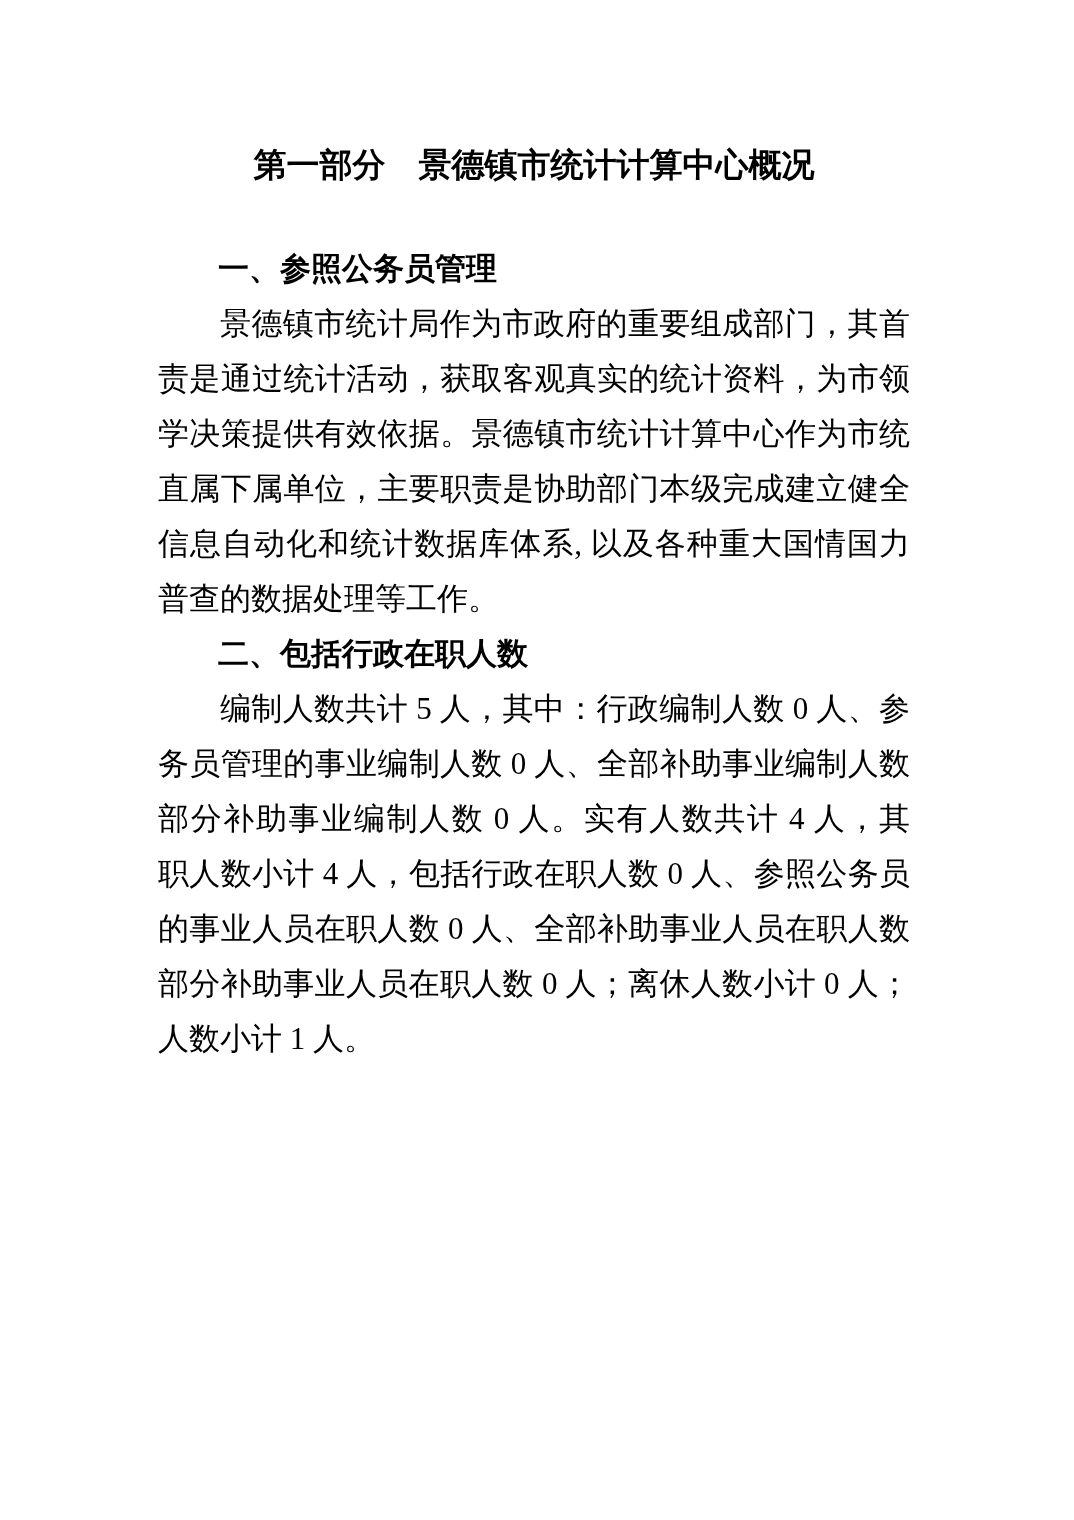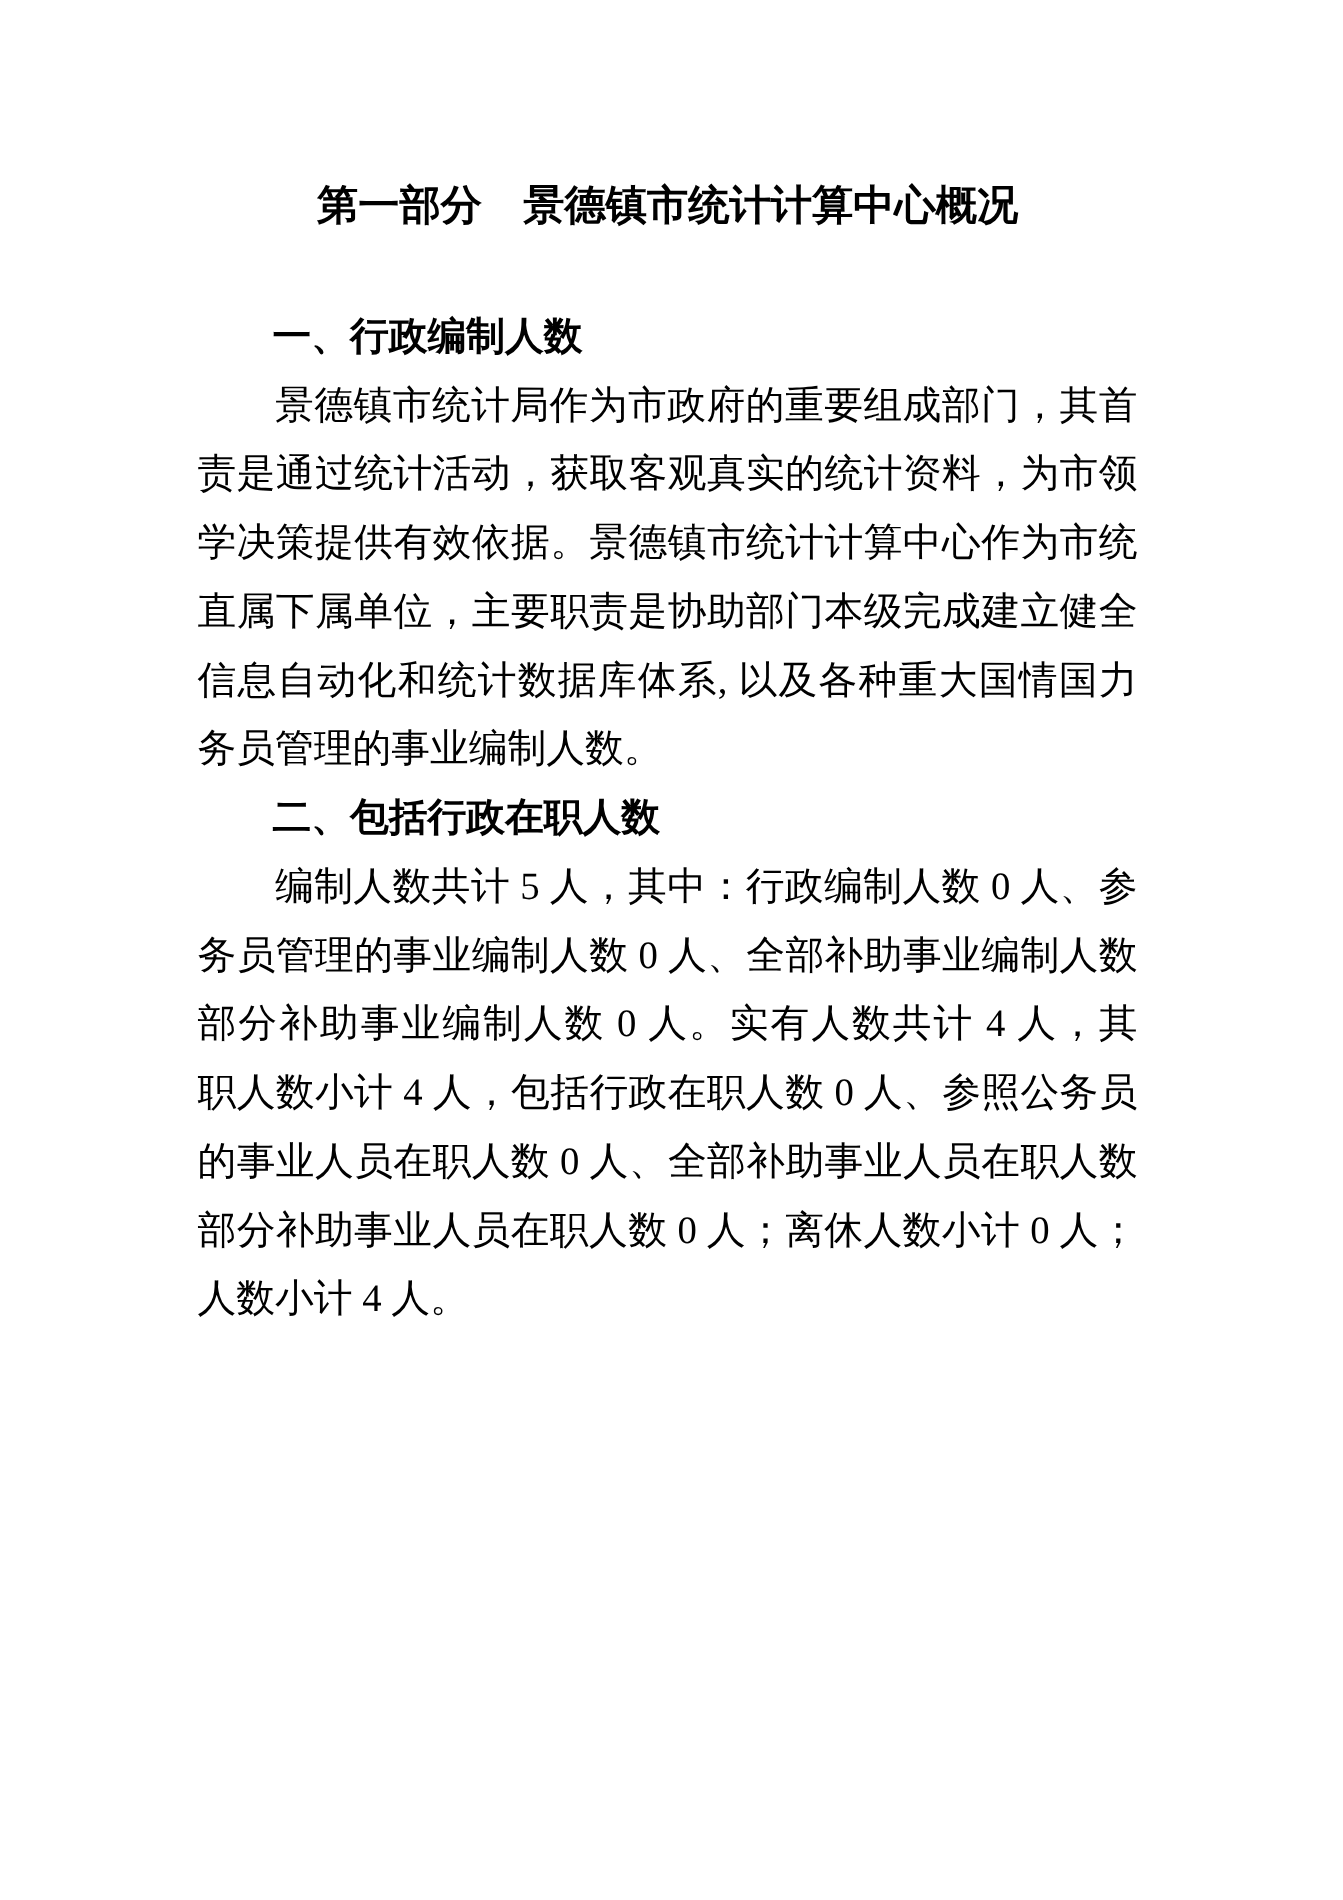--- a/index.html
+++ b/index.html
@@ -68,38 +68,38 @@
   }
 </style>
 </head>
 <body>
 
 <div class="page">
   <div class="content">
 
     <div class="doc-title">第一部分　景德镇市统计计算中心概况</div>
 
-    <div class="section-heading">一、行政编制人数</div>
+    <div class="section-heading">一、参照公务员管理</div>
 
     <div class="para">
       <div class="line first">景德镇市统计局作为市政府的重要组成部门，其首要职</div>
       <div class="line">责是通过统计活动，获取客观真实的统计资料，为市领导科</div>
       <div class="line">学决策提供有效依据。景德镇市统计计算中心作为市统计局</div>
       <div class="line">直属下属单位，主要职责是协助部门本级完成建立健全统计</div>
       <div class="line">信息自动化和统计数据库体系, 以及各种重大国情国力调查、</div>
-      <div class="line last">务员管理的事业编制人数。</div>
+      <div class="line last">普查的数据处理等工作。</div>
     </div>
 
     <div class="section-heading">二、包括行政在职人数</div>
 
 
     <div class="para">
       <div class="line first">编制人数共计 5 人，其中：行政编制人数 0 人、参照公</div>
       <div class="line">务员管理的事业编制人数 0 人、全部补助事业编制人数 5 人、</div>
       <div class="line">部分补助事业编制人数 0 人。实有人数共计 4 人，其中：在</div>
       <div class="line">职人数小计 4 人，包括行政在职人数 0 人、参照公务员管理</div>
       <div class="line">的事业人员在职人数 0 人、全部补助事业人员在职人数 4 人，</div>
       <div class="line">部分补助事业人员在职人数 0 人；离休人数小计 0 人；退休</div>
-      <div class="line last">人数小计 4 人。</div>
+      <div class="line last">人数小计 1 人。</div>
     </div>
 
   </div>
 </div>
 
 </body></html>

